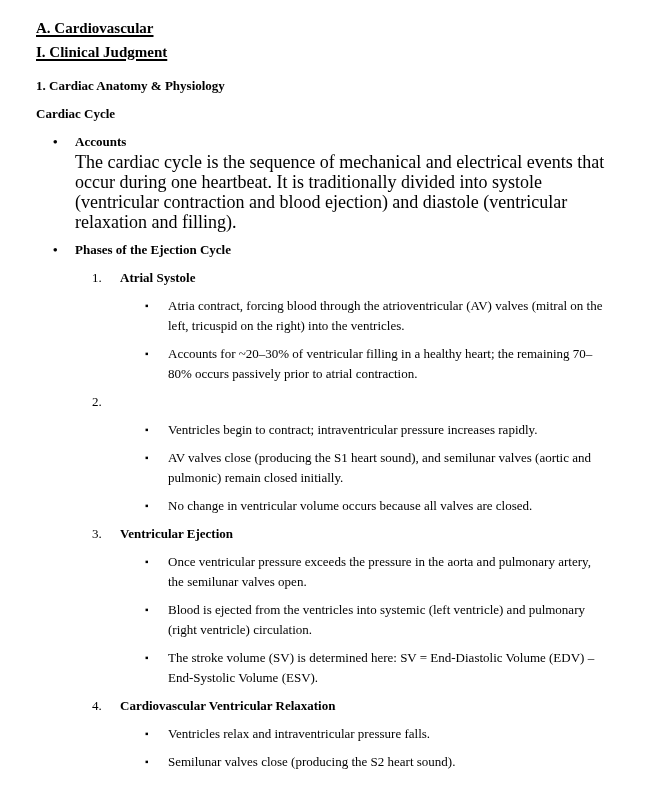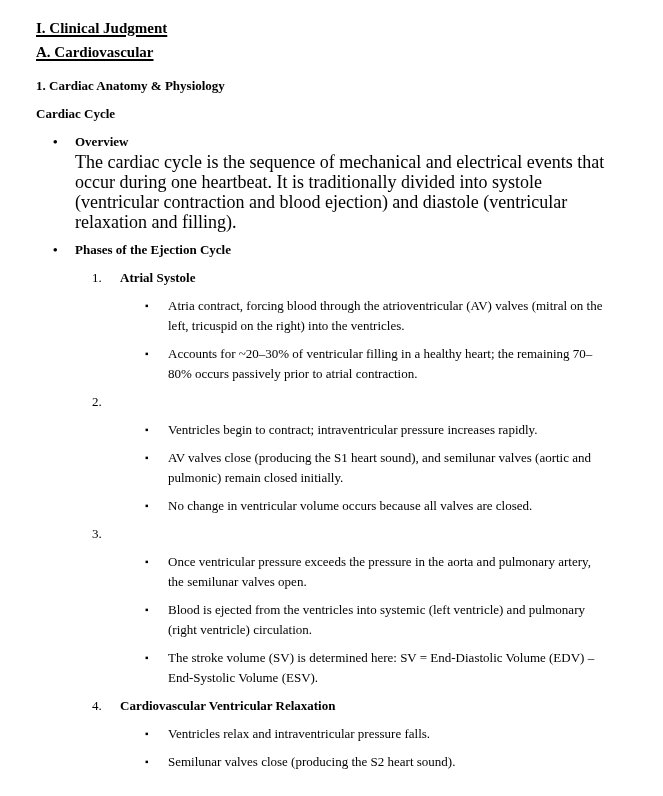--- a/index.html
+++ b/index.html
@@ -82,31 +82,31 @@
     font-size: 10px;
     line-height: 20px;
   }
   .point-text { flex: 1; }
 </style>
 </head>
 <body>
 
 <div class="page">
 
+  <h1 class="h1"><span class="u">A. Cardiovascular</span></h1>
   <h1 class="h1"><span class="u">I. Clinical Judgment</span></h1>
-  <h1 class="h1"><span class="u">A. Cardiovascular</span></h1>
 
   <div class="h2">1. Cardiac Anatomy &amp; Physiology</div>
 
   <div class="h3">Cardiac Cycle</div>
 
   <div class="l1-item">
     <span class="l1-marker">•</span>
     <div class="l1-body">
-      <div class="l1-title">Overview</div>
+      <div class="l1-title">Accounts</div>
       <div class="body-text">The cardiac cycle is the sequence of mechanical and electrical events that occur during one heartbeat. It is traditionally divided into systole (ventricular contraction and blood ejection) and diastole (ventricular relaxation and filling).</div>
     </div>
   </div>
 
   <div class="l1-item">
     <span class="l1-marker">•</span>
     <div class="l1-body">
       <div class="l1-title">Phases of the Ejection Cycle</div>
     </div>
   </div>
@@ -135,20 +135,21 @@
     <span class="sq-marker">▪</span>
     <div class="point-text">AV valves close (producing the S1 heart sound), and semilunar valves (aortic and pulmonic) remain closed initially.</div>
   </div>
   <div class="point">
     <span class="sq-marker">▪</span>
     <div class="point-text">No change in ventricular volume occurs because all valves are closed.</div>
   </div>
 
   <div class="phase">
     <span class="phase-num">3.</span>
+    <div class="phase-title">Ventricular Ejection</div>
   </div>
   <div class="point">
     <span class="sq-marker">▪</span>
     <div class="point-text">Once ventricular pressure exceeds the pressure in the aorta and pulmonary artery, the semilunar valves open.</div>
   </div>
   <div class="point">
     <span class="sq-marker">▪</span>
     <div class="point-text">Blood is ejected from the ventricles into systemic (left ventricle) and pulmonary (right ventricle) circulation.</div>
   </div>
   <div class="point">

